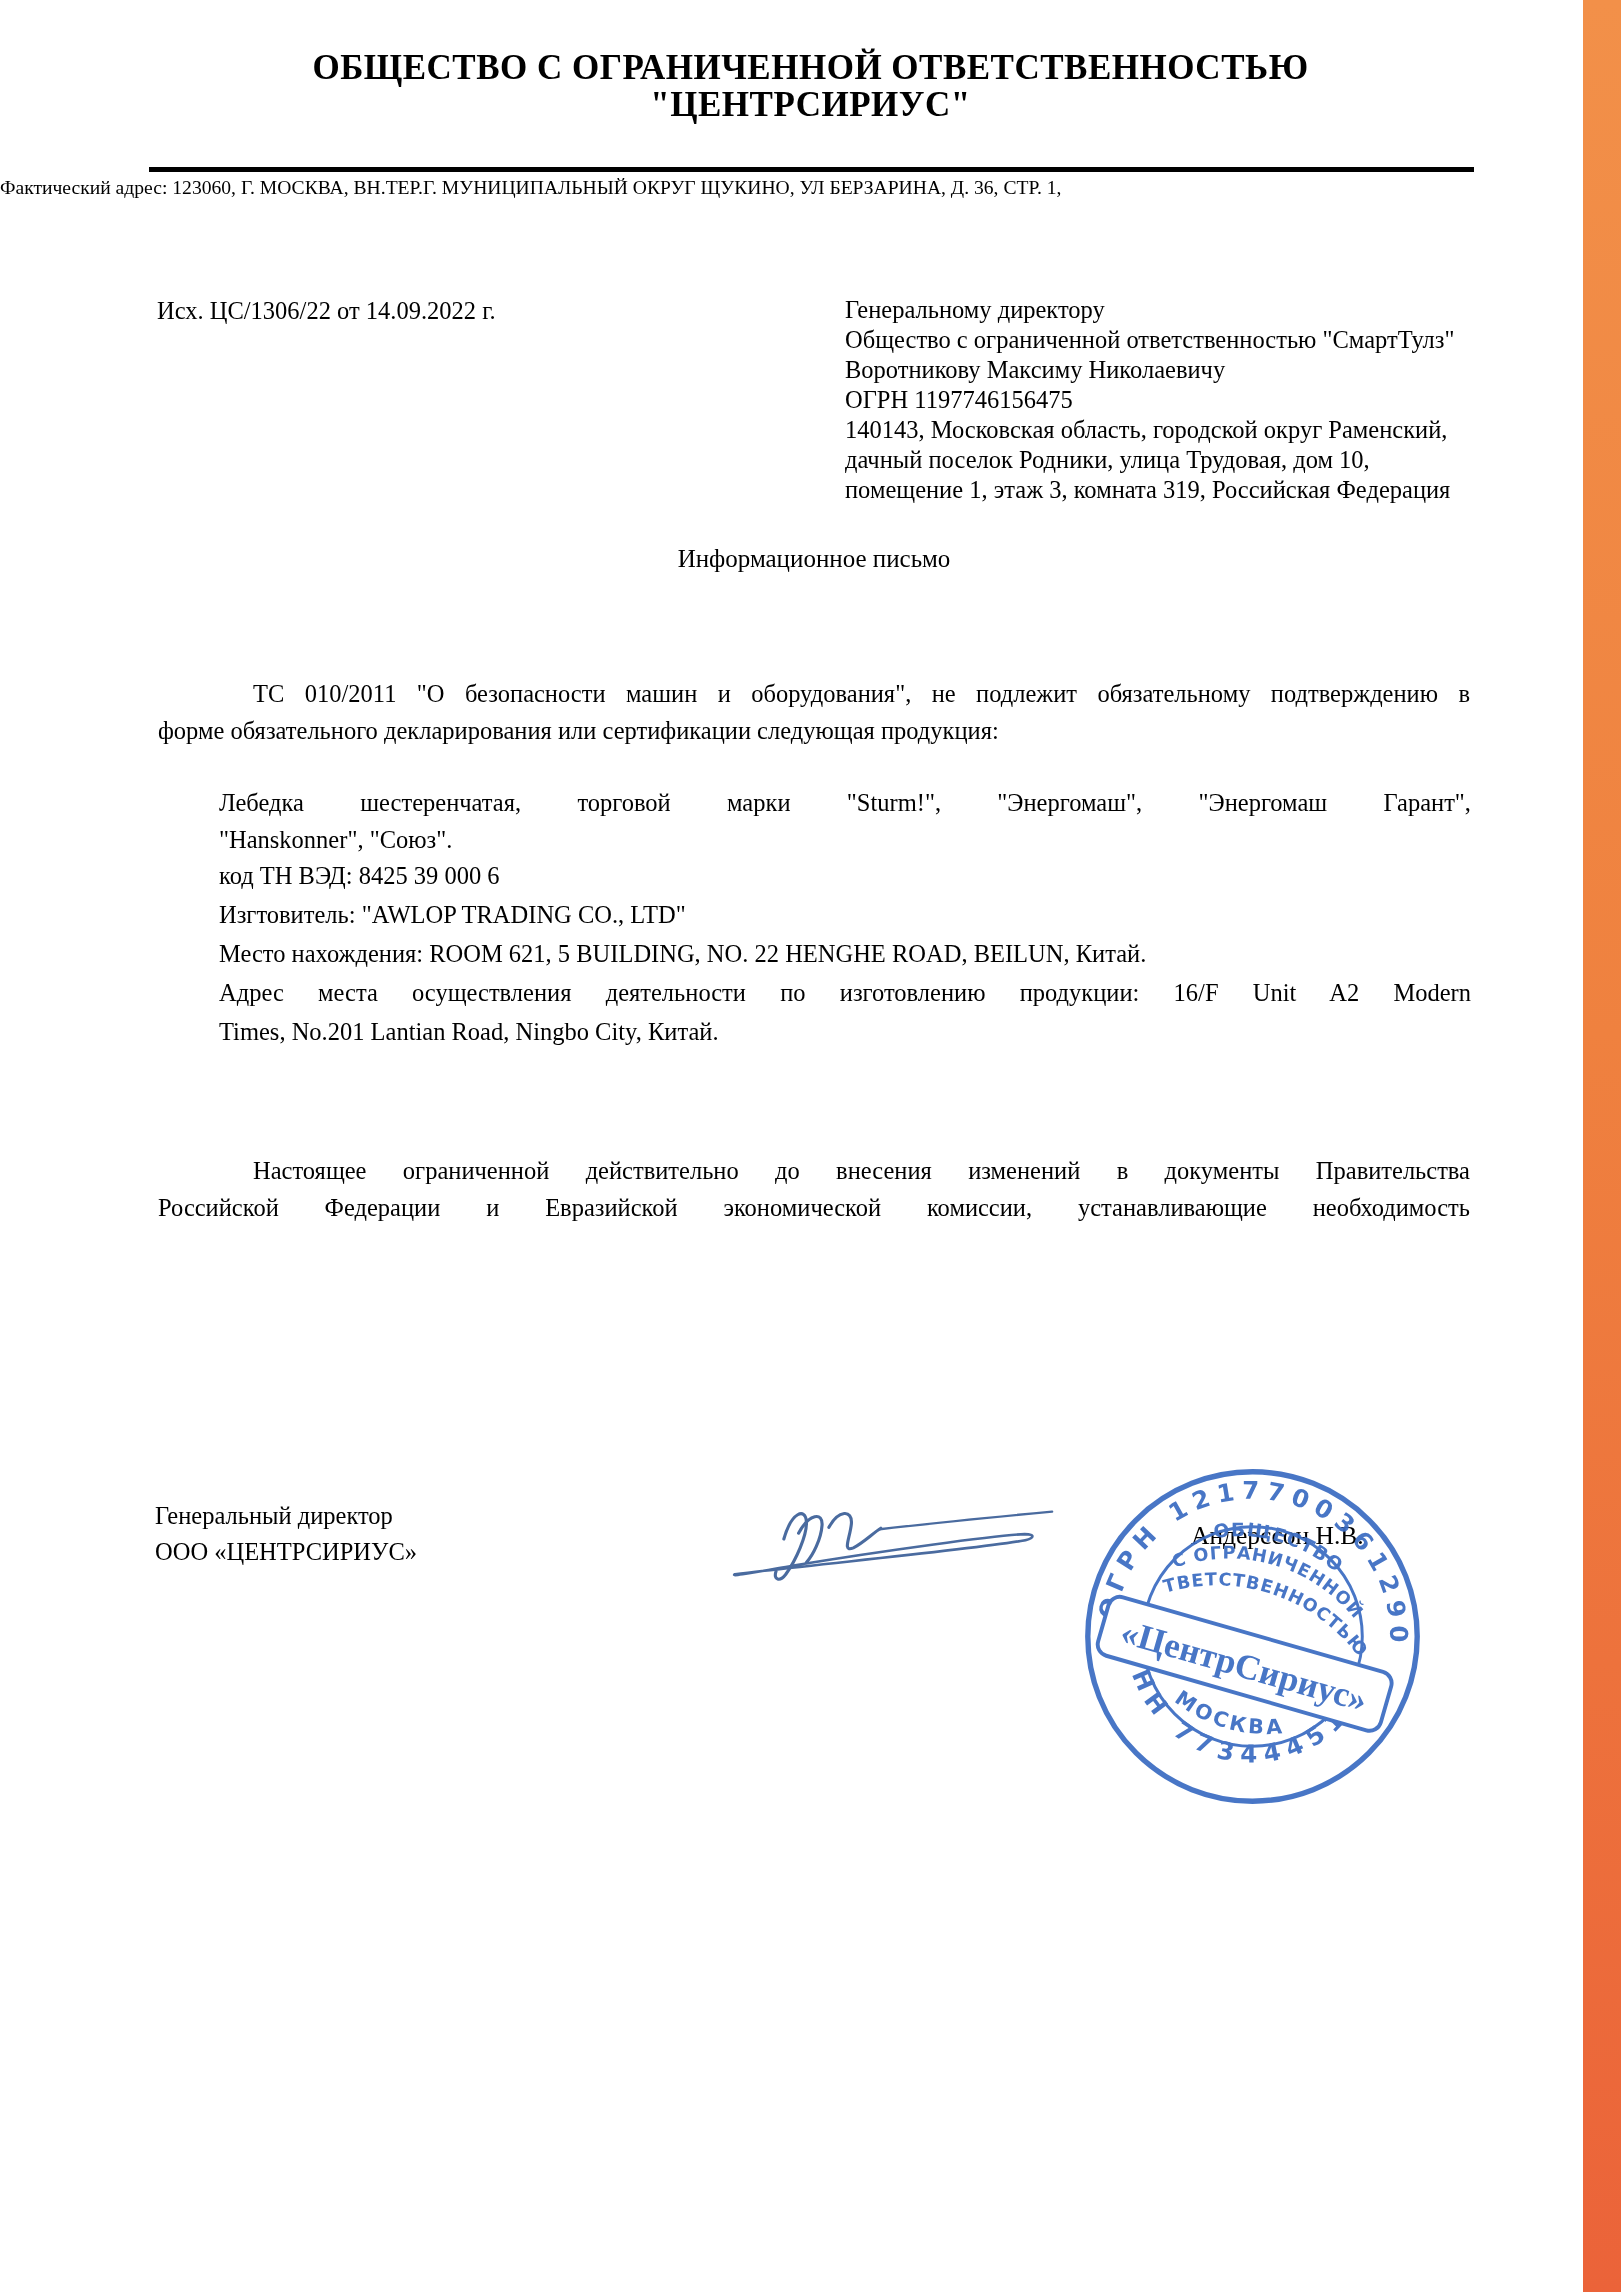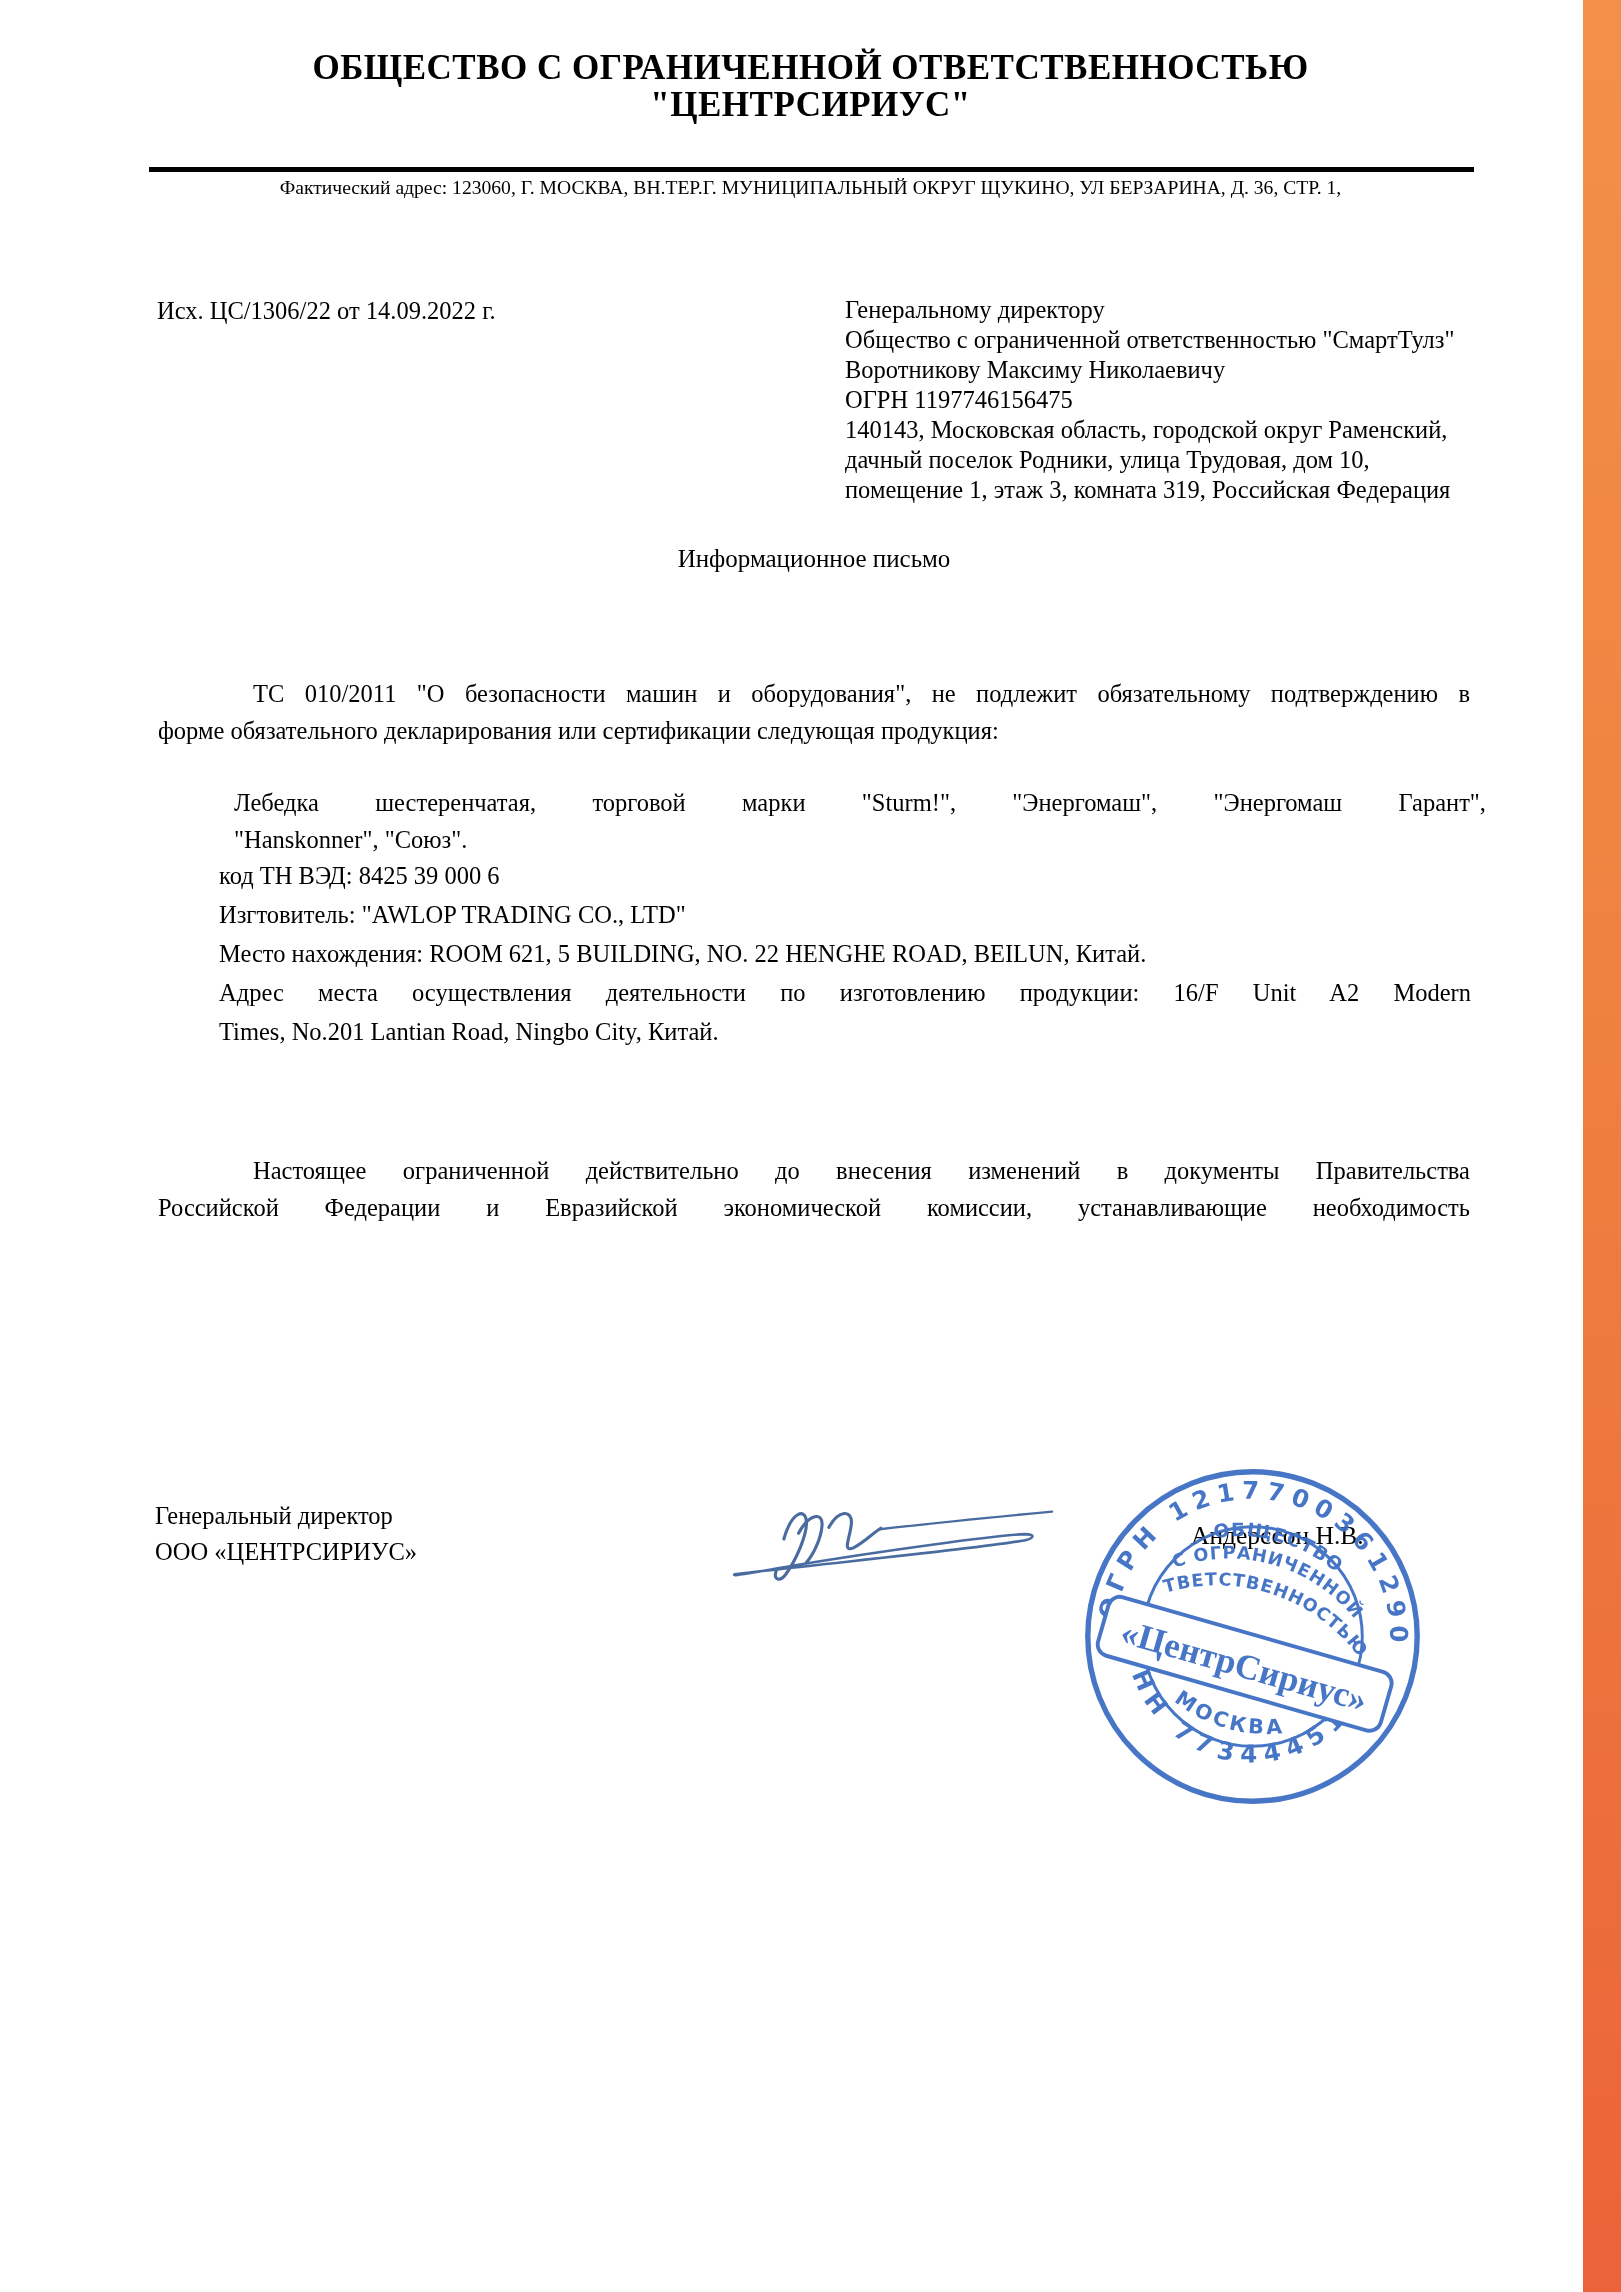--- a/index.html
+++ b/index.html
@@ -13,29 +13,29 @@
     margin:0 auto;
   }
   .abs{position:absolute;}
   .stripe{right:0;top:0;width:38px;height:2293px;
     background:linear-gradient(to bottom,#F29049 0%,#EF813F 45%,#EB6339 100%);}
   .org-name{left:0;width:1621px;text-align:center;font-weight:bold;
     font-size:35px;line-height:37px;letter-spacing:0.5px;}
   .org1{top:49px;}
   .org2{top:86px;}
   .rule{top:167px;left:149px;width:1325px;height:4.9px;background:#000;}
-  .addr{left:0;width:1621px;text-align:center;font-size:19.6px;line-height:22.5px;}
+  .addr{left:0;width:1621px;text-align:left;font-size:19.6px;line-height:22.5px;}
   .addr1{top:177px;}
   .addr2{top:200px;}
   .ref{top:297px;left:157px;font-size:24.5px;}
   .recipient{top:295px;left:845px;width:637px;font-size:24.5px;line-height:30px;}
   .doc-title{top:545px;left:158px;width:1312px;text-align:center;font-size:25px;}
   .block{font-size:24.5px;line-height:37px;}
   .intro{top:675px;left:158px;width:1312px;}
-  .products{top:784px;left:234px;width:1252px;}
+  .products{top:784px;left:219px;width:1252px;}
   .details{top:856px;left:219px;width:1252px;line-height:39px;}
   .validity{top:1152px;left:158px;width:1312px;}
   .resp{top:1297px;left:158px;width:1312px;}
   .line{white-space:normal;}
   .j{text-align:justify;text-align-last:justify;}
   .first-indent .line:first-child{text-indent:95px;}
   .sig-pos{top:1498px;left:155px;font-size:24.5px;line-height:36px;}
   .sig-name{top:1521px;left:1191px;font-size:25.5px;}
   .sig-svg{top:1478px;left:637px;width:421px;height:123px;}
   .stamp-svg{top:1462px;left:1078px;width:349px;height:349px;opacity:.93;}

